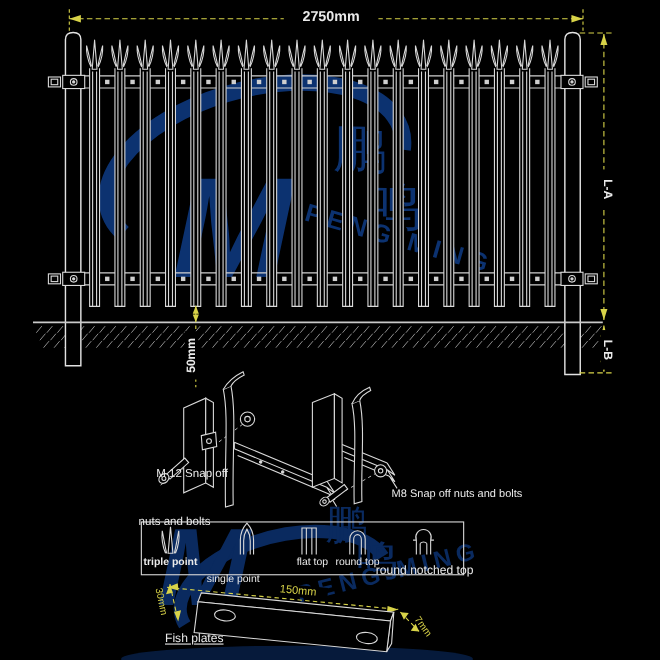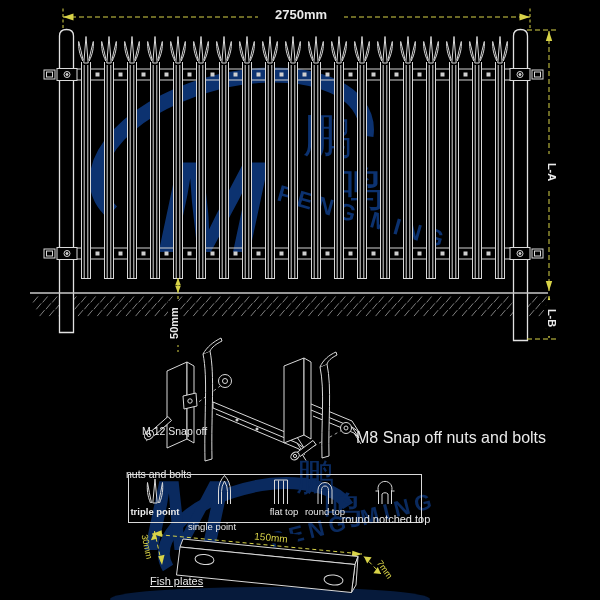--- a/index.html
+++ b/index.html
@@ -451,21 +451,21 @@
 
 <div class="lbl bgk ctr rot" style="left:534px;top:166px;width:30px;font-size:11px;font-weight:bold;transform:rotate(90deg);">L-A</div>
 
 <div class="lbl bgk ctr rot" style="left:534px;top:312px;width:30px;font-size:11px;font-weight:bold;transform:rotate(90deg);">L-B</div>
 
 <div class="lbl bgk ctr rot" style="left:152px;top:317px;width:38px;font-size:11px;font-weight:bold;transform:rotate(-90deg);">50mm</div>
 
 <div class="lbl" style="left:126px;top:426px;font-size:10.5px;margin-left:16px;">M 12 Snap off</div>
 <div class="lbl" style="left:126px;top:469px;font-size:10.5px;">nuts and bolts</div>
 
-<div class="lbl" style="left:356px;top:429px;font-size:16px;">M8 Snap off nuts and bolts</div>
+<div class="lbl" style="left:356px;top:444px;font-size:10px;">M8 Snap off nuts and bolts</div>
 
 <div class="lbl ctr" style="left:117px;top:507px;width:76px;font-size:9.5px;font-weight:bold;">triple point</div>
 <div class="lbl ctr" style="left:174px;top:507px;width:76px;font-size:9.5px;margin-top:15px;">single point</div>
 <div class="lbl ctr" style="left:243px;top:507px;width:82px;font-size:9.5px;">flat top</div>
 <div class="lbl ctr" style="left:287px;top:507px;width:76px;font-size:9.5px;">round top</div>
 <div class="lbl ctr" style="left:336px;top:513px;width:100px;font-size:11px;">round notched top</div>
 
 <div class="lbl yel bgk ctr rot" style="left:244px;top:532px;width:48px;font-size:10px;transform:rotate(5.5deg);">150mm</div>
 <div class="lbl yel ctr rot" style="left:129px;top:542px;width:34px;font-size:9px;transform:rotate(78deg);">30mm</div>
 <div class="lbl yel ctr rot" style="left:369px;top:565px;width:30px;font-size:9px;transform:rotate(55deg);">7mm</div>

